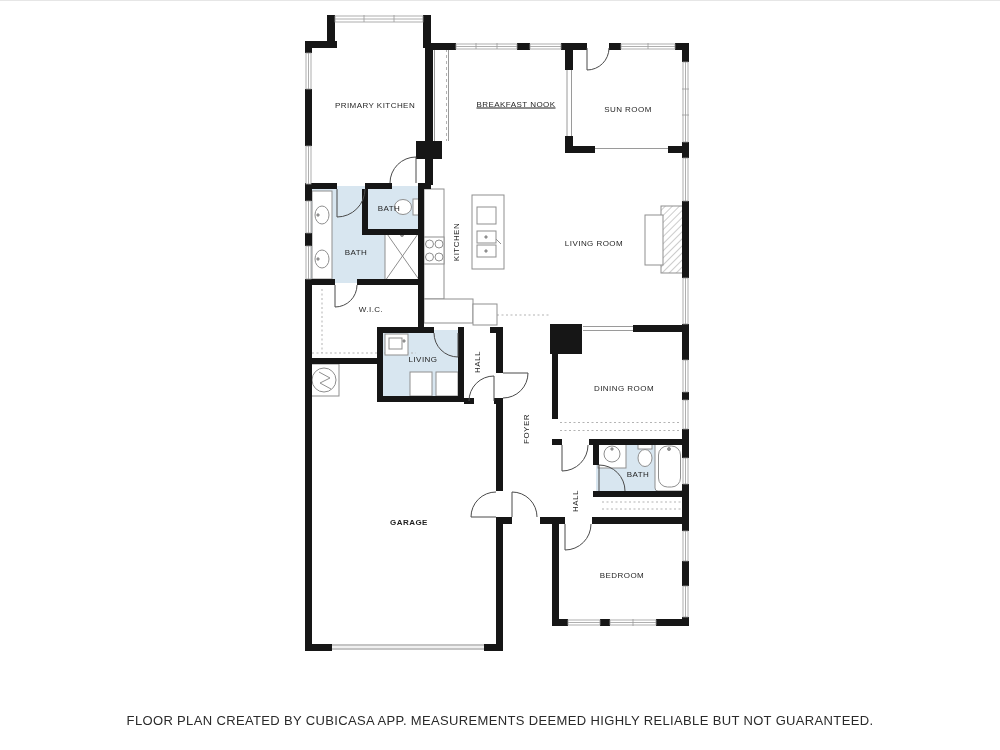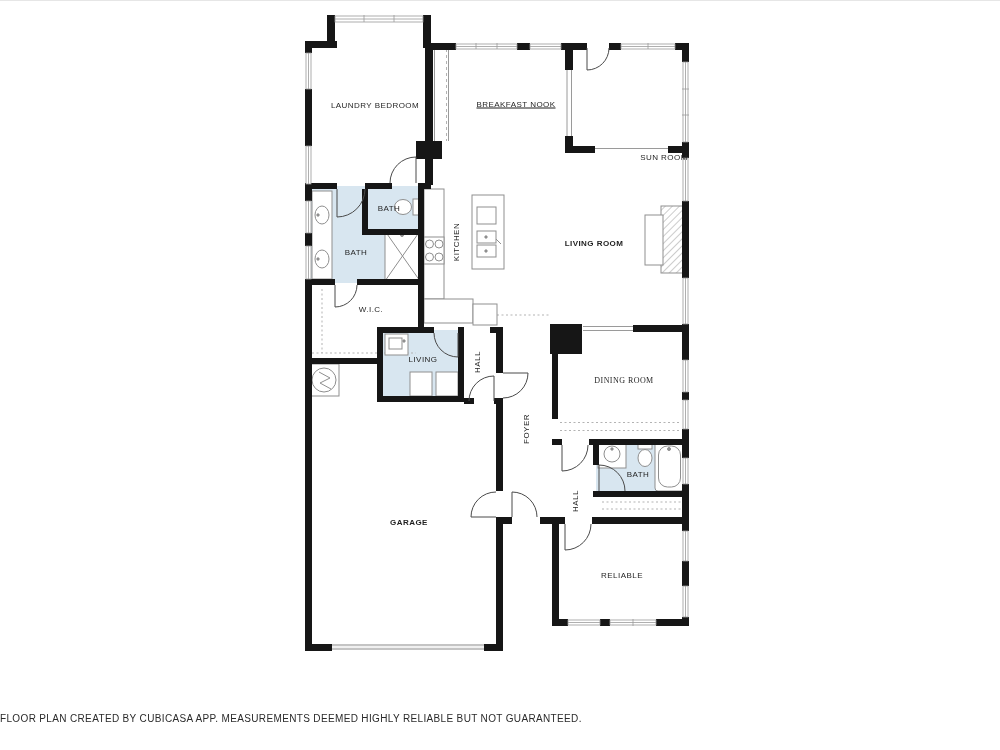--- a/index.html
+++ b/index.html
@@ -3,21 +3,21 @@
 <meta charset="utf-8">
 <style>
   html,body{margin:0;padding:0;background:#fff;}
   #page{position:relative;width:1000px;height:750px;background:#fff;overflow:hidden;
         border-top:1px solid #e6e6e6;border-bottom:1px solid #d9d9d9;
         font-family:"Liberation Sans",sans-serif;}
   #plan-svg{position:absolute;left:0;top:0;}
   .lbl{position:absolute;transform:translate(-50%,-50%);font-size:8px;letter-spacing:.45px;
        color:#1f1f1f;white-space:nowrap;font-weight:400;}
   .lbl.vert{transform:translate(-50%,-50%) rotate(-90deg);}
-  #footer-text{position:absolute;left:0;right:0;top:712px;font-size:10px;
+  #footer-text{position:absolute;left:0;right:0;top:712px;text-align:center;font-size:13px;
        letter-spacing:.35px;color:#2a2a2a;white-space:nowrap;}
 </style>
 </head>
 <body>
 
 <div id="page">
 <svg id="plan-svg" width="1000" height="750" viewBox="0 0 1000 750">
 
   <defs>
     <pattern id="hatch" width="5" height="5" patternUnits="userSpaceOnUse" patternTransform="rotate(45)">
@@ -239,31 +239,31 @@
     <path d="M494,400 L494,375 M494,375 A25,25 0 0 0 469,400"></path>
     <path d="M503,372 L528,372 M528,372 A25,25 0 0 1 503,397"></path>
     <path d="M496,516 L471,516 M471,516 A25,25 0 0 1 496,491"></path>
     <path d="M512,516 L512,491 M512,491 A25,25 0 0 1 537,516"></path>
     <path d="M565,523 L565,549 M565,549 A26,26 0 0 0 591,523"></path>
     <path d="M562,444 L562,470 M562,470 A26,26 0 0 0 588,444"></path>
     <path d="M599,490 L599,464 M599,464 A26,26 0 0 1 625,490"></path>
   </g>
 </svg>
 
-<div class="lbl" style="left:375px;top:104px;">LAUNDRY BEDROOM</div>
+<div class="lbl" style="left:375px;top:104px;">PRIMARY KITCHEN</div>
 <div class="lbl" style="left:516px;top:103px;text-decoration:underline;">BREAKFAST NOOK</div>
-<div class="lbl" style="left:664px;top:108px;margin-top:48px;">SUN ROOM</div>
+<div class="lbl" style="left:628px;top:108px;">SUN ROOM</div>
 <div class="lbl" style="left:389px;top:207px;">BATH</div>
 <div class="lbl" style="left:356px;top:251px;">BATH</div>
 <div class="lbl vert" style="left:456px;top:241px;">KITCHEN</div>
-<div class="lbl" style="left:594px;top:242px;font-weight:bold;">LIVING ROOM</div>
+<div class="lbl" style="left:594px;top:242px;">LIVING ROOM</div>
 <div class="lbl" style="left:371px;top:308px;">W.I.C.</div>
 <div class="lbl" style="left:423px;top:358px;">LIVING</div>
 <div class="lbl vert" style="left:477px;top:361px;">HALL</div>
 <div class="lbl vert" style="left:526px;top:428px;">FOYER</div>
-<div class="lbl" style="left:624px;top:379px;font-family:Liberation Serif, serif;">DINING ROOM</div>
+<div class="lbl" style="left:624px;top:387px;">DINING ROOM</div>
 <div class="lbl" style="left:638px;top:473px;">BATH</div>
 <div class="lbl vert" style="left:575px;top:500px;">HALL</div>
 <div class="lbl" style="left:409px;top:521px;font-weight:bold;">GARAGE</div>
-<div class="lbl" style="left:622px;top:574px;">RELIABLE</div>
+<div class="lbl" style="left:622px;top:574px;">BEDROOM</div>
 
 <div id="footer-text">FLOOR PLAN CREATED BY CUBICASA APP. MEASUREMENTS DEEMED HIGHLY RELIABLE BUT NOT GUARANTEED.</div>
 </div>
 
 </body></html>

